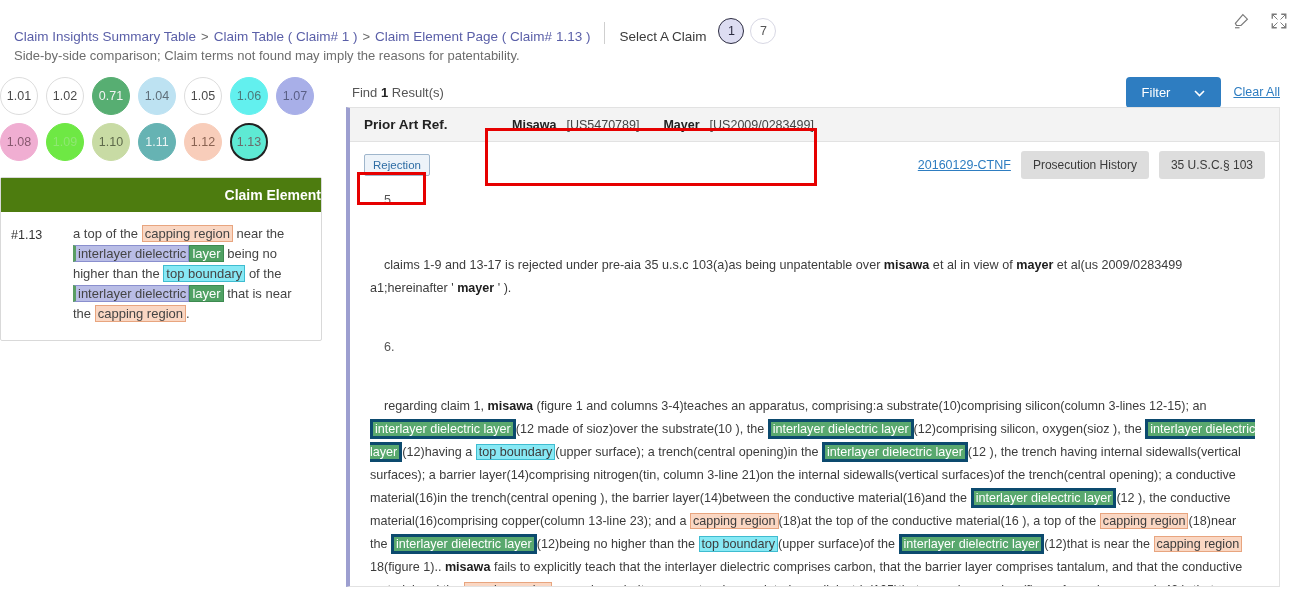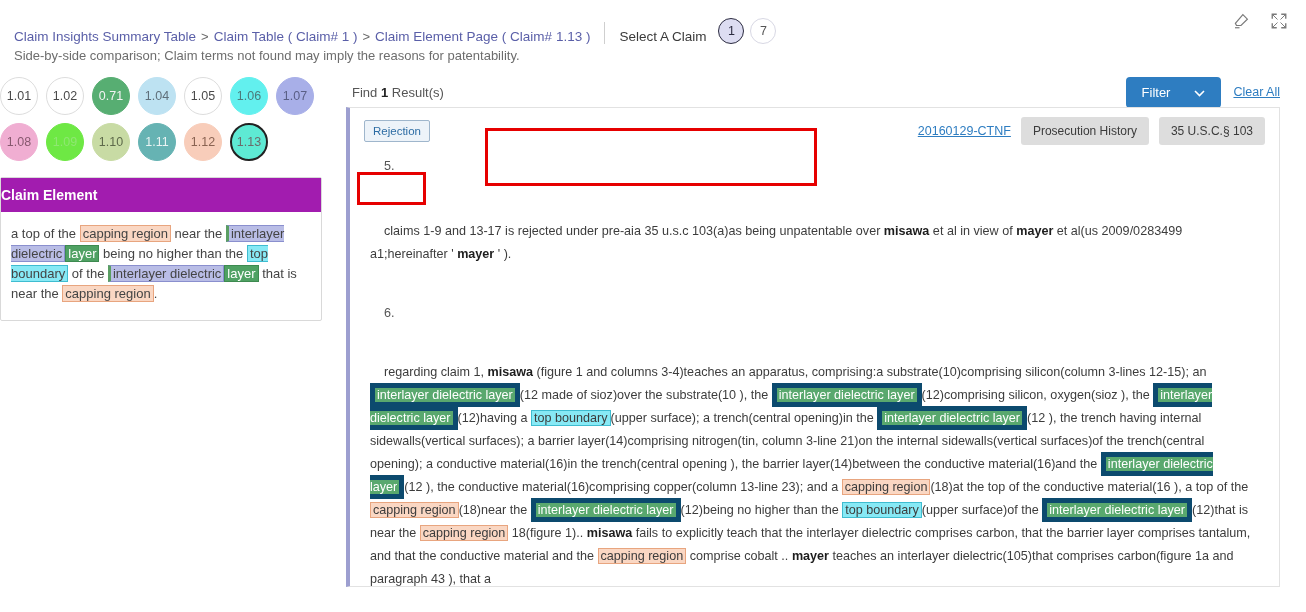--- a/index.html
+++ b/index.html
@@ -93,44 +93,44 @@
   .chip.selected { border:2px solid #222; color:#6b6b6b; }
 
   #claim-card {
     margin-top:16px;
     width:322px;
     border:1px solid #d9d9d9;
     border-radius:2px;
     background:#fff;
   }
   #claim-card-header {
-    background:#a21caf;
+    background:#4d7c0f;
     color:#fff;
     font-weight:bold;
     font-size:14px;
-    text-align:left;
+    text-align:right;
     padding:9px 0;
   }
   #claim-card-body {
     display:flex;
     padding:12px 10px 16px 10px;
     font-size:13px;
     line-height:20px;
     color:#444;
   }
   .claim-num { width:62px; flex:0 0 62px; color:#333; font-size:12.5px; padding-top:1px;}
   .claim-text { flex:1; }
 
   
   .hl { padding:0 2px; }
   .hl-cap     { background:#fad7c3; border:1px solid #e8a57f; }
   .hl-idl     { background:#b9bde6; border:1px solid #8a8fce; border-left:3px solid #5a9e63; }
   .hl-layer   { background:#4fa163; color:#fff; border:1px solid #3d8a50; }
   .hl-top     { background:#87e9f5; border:1px solid #3fbcd0; }
-  .hl-idl-g   { background:#59a86e; color:#fff; border:5px solid #0c4a6e; }
+  .hl-idl-g   { background:#59a86e; color:#fff; border:3px solid #0c4a6e; }
 
   
   #rightcol {
     flex:1;
     margin-left:6px;
     margin-right:26px;
     position:relative;
     height:480px;
   }
   #toolbar {
@@ -284,20 +284,21 @@
       <div class="chip" style="background:#6ee844;border-color:#6ee844;color:#8fe772">1.09</div>
       <div class="chip" style="background:#c8dba4;border-color:#c8dba4;color:#5e6a4b">1.10</div>
       <div class="chip" style="background:#66b3b3;border-color:#66b3b3;color:#eaf3f3">1.11</div>
       <div class="chip" style="background:#f8cdba;border-color:#f8cdba;color:#8a6352">1.12</div>
       <div class="chip selected" style="background:#5eead4;">1.13</div>
     </div>
 
     <div id="claim-card">
       <div id="claim-card-header">Claim Element</div>
       <div id="claim-card-body">
+        <div class="claim-num">#1.13</div>
         <div class="claim-text">
           <span>a top of the </span><span class="hl hl-cap">capping region</span><span> near the </span><span class="hl hl-idl">interlayer dielectric</span><span class="hl hl-layer">layer</span><span> being no higher than the </span><span class="hl hl-top">top boundary</span><span> of the </span><span class="hl hl-idl">interlayer dielectric</span><span class="hl hl-layer">layer</span><span> that is near the </span><span class="hl hl-cap">capping region</span><span>.</span>
         </div>
       </div>
     </div>
   </div>
 
   <div id="rightcol">
 
     <div id="toolbar">
@@ -313,20 +314,29 @@
             <svg width="11" height="7" viewBox="0 0 11 7" fill="none" stroke="#ffffff" stroke-width="1.6">
                 <path d="M1 1l4.5 4.5L10 1"></path>
               </svg>
           </span>
         </button>
         <span id="clear-all">Clear All</span>
       </div>
     </div>
 
     <div id="panel">
+      <div id="panel-head">
+        <span class="par-label">Prior Art Ref.</span>
+        <div class="ref-row">
+          <span class="ref-name">Misawa</span>
+          <span class="ref-id">[US5470789]</span>
+          <span class="ref-name">Mayer</span>
+          <span class="ref-id">[US2009/0283499]</span>
+        </div>
+      </div>
 
       <div id="panel-sub">
         <button id="rejection-btn">Rejection</button>
         <div id="panel-sub-right">
           <span id="doc-link">20160129-CTNF</span>
           <button class="tagbtn">Prosecution History</button>
           <button class="tagbtn">35 U.S.C.§ 103</button>
         </div>
       </div>
 

